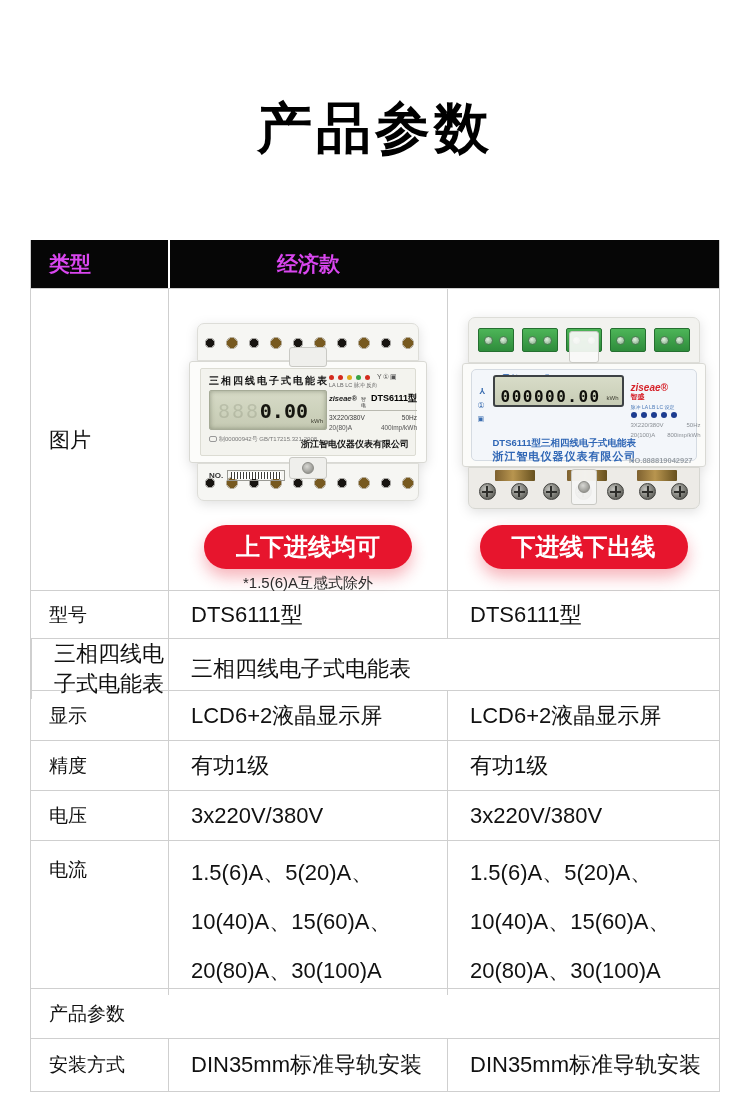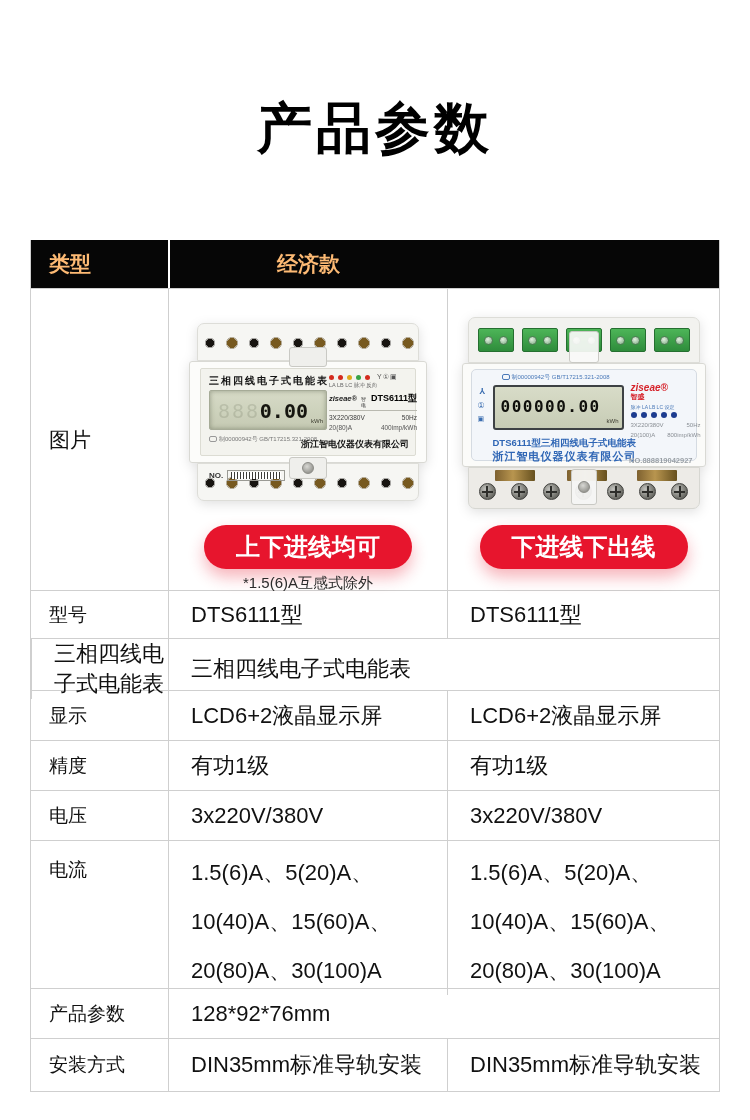--- a/index.html
+++ b/index.html
@@ -19,21 +19,21 @@
   
   .spec-table {
     position:absolute; left:30px; top:240px; width:690px;
     border:1px solid #cfcfcf; border-top:none; background:#fff;
   }
   .row { display:grid; grid-template-columns:137px 279px 272px; }
   .cell { position:relative; }
   .c2, .c3 { border-left:1px solid #cfcfcf; }
 
   .header-row { height:48px; background:#060606; }
-  .header-row .cell { display:flex; align-items:center; color:#fdba74; font-weight:700; font-size:21px; }
+  .header-row .cell { display:flex; align-items:center; color:#d946ef; font-weight:700; font-size:21px; }
   .header-row .c1 { padding-left:18px; }
   .header-row .c2, .header-row .c3 { justify-content:center; border-left:2px solid #ffffff; }
 
   .image-row { height:302px; border-top:1px solid #cfcfcf; }
   .image-row .c1 { display:flex; align-items:center; padding-left:18px; font-size:21px; color:#111; }
 
   .spec-row { border-top:1px solid #cfcfcf; }
   .spec-row .c1 { display:flex; align-items:center; padding-left:18px; font-size:19px; color:#111; }
   .spec-row .c2, .spec-row .c3 { display:flex; align-items:center; padding-left:22px; font-size:22px; color:#111; }
   .r-model  { height:48px; } .r-name { height:52px; } .r-display { height:50px; }
@@ -146,21 +146,21 @@
     position:absolute; top:5px; bottom:5px; left:8px; right:8px;
     background:#f3f6fa; border:1px solid #d5dbe2; border-radius:5px;
   }
   .m2-cert { position:absolute; left:30px; top:3px; font-size:6px; color:#4a79b8; white-space:nowrap; }
   .m2-cert .cert-mark { border-color:#4a79b8; }
   .m2-icons { position:absolute; left:6px; top:16px; display:flex; flex-direction:column; gap:5px; color:#3a6db0; }
   .m2-ico-ant { font-size:9px; font-weight:700; transform:rotate(180deg); }
   .m2-ico-circ { font-size:8px; }
   .m2-ico-sq { font-size:7px; }
   .m2-lcd {
-    position:absolute; left:21px; top:15px; width:131px; height:45px;
+    position:absolute; left:21px; top:5px; width:131px; height:32px;
     background:linear-gradient(#d8dcc8,#c7ccb5); border:2px solid #3d4144; border-radius:3px;
   }
   .m2-val { position:absolute; left:6px; top:10px; font-family:"DejaVu Sans Mono",monospace; font-size:16px; font-weight:700; color:#0f0f0b; letter-spacing:1.5px; }
   .m2-unit { position:absolute; right:3px; bottom:4px; font-size:6px; color:#3c3c30; }
   .m2-right { position:absolute; left:159px; top:12px; width:70px; }
   .m2-brand { font-size:10px; font-weight:800; font-style:italic; color:#d6232b; }
   .m2-brand-cn { font-size:7px; font-weight:700; color:#d6232b; margin-top:-1px; }
   .m2-ledlabels { font-size:5px; color:#4a79b8; white-space:nowrap; margin-top:2px; }
   .m2-leds { display:flex; gap:4px; margin-top:2px; }
   .m2-leds .led { width:6px; height:6px; background:#1d3c8f; }
@@ -371,21 +371,20 @@
         <div class="cur-line">20(80)A、30(100)A</div>
       </div>
       <div class="cell c3">
         <div class="cur-line">1.5(6)A、5(20)A、</div>
         <div class="cur-line">10(40)A、15(60)A、</div>
         <div class="cur-line">20(80)A、30(100)A</div>
       </div>
     </div>
     <div class="row spec-row r-size">
       <div class="cell c1">产品参数</div>
-      <div class="cell c2">128*92*76mm</div>
     </div>
     <div class="row spec-row r-mount">
       <div class="cell c1">安装方式</div>
       <div class="cell c2">DIN35mm标准导轨安装</div>
       <div class="cell c3">DIN35mm标准导轨安装</div>
     </div>
 
   </div>
 </div>
 

